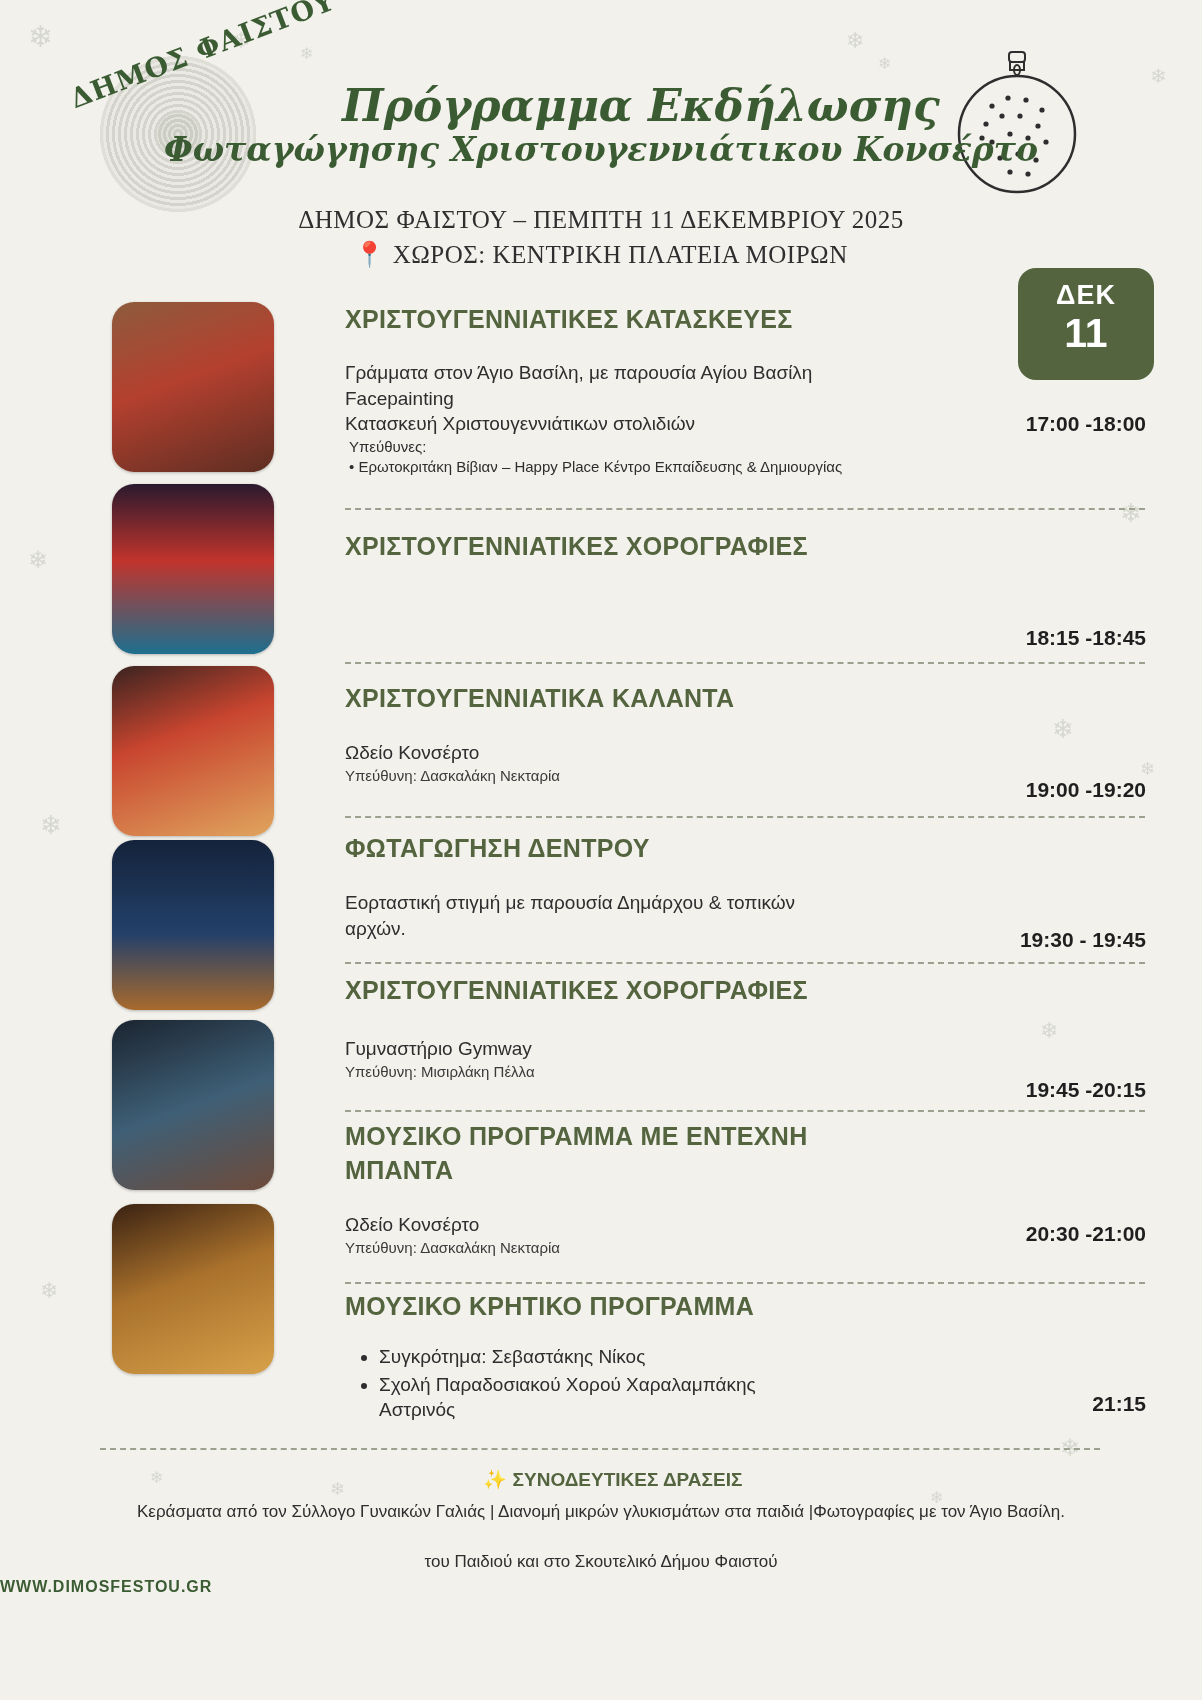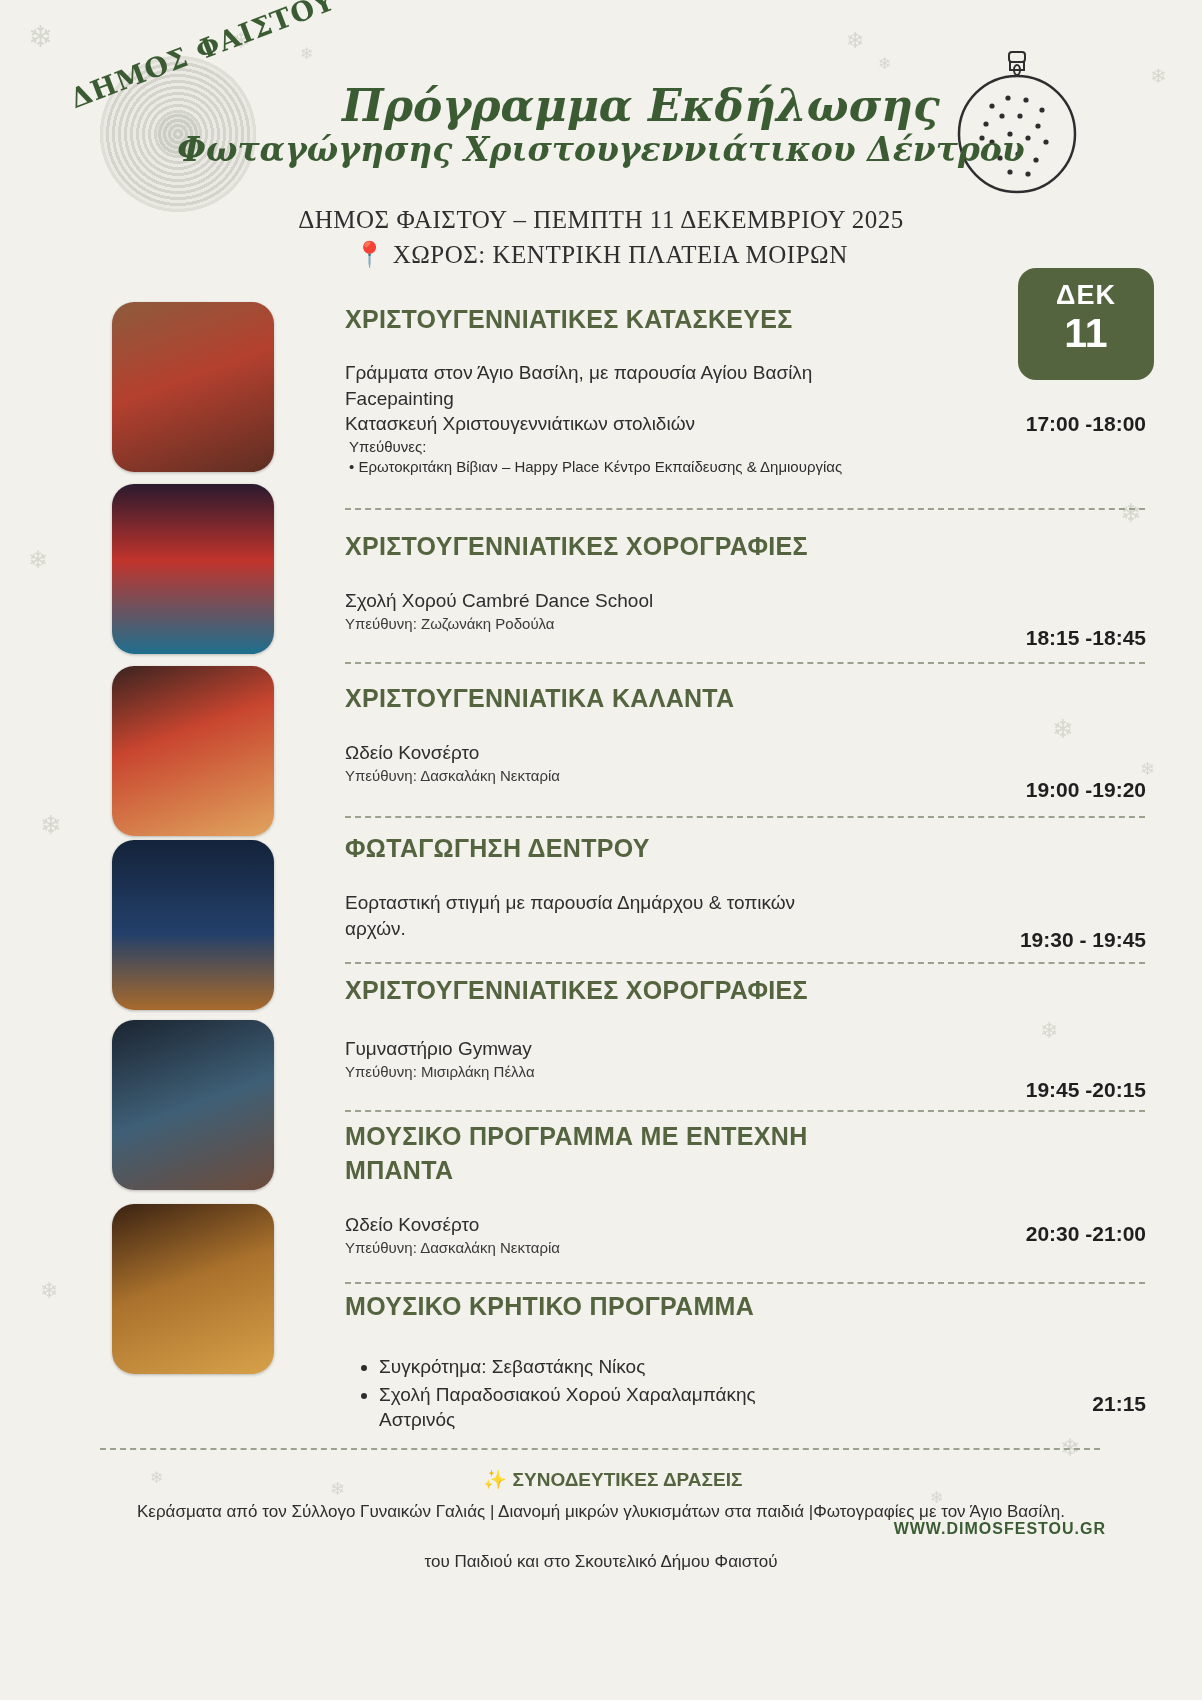--- a/index.html
+++ b/index.html
@@ -105,22 +105,22 @@
   
   .foot-sep{position:absolute;left:100px;top:1448px;width:1000px;border-top:2px dashed #9aa18e;}
   .foot-title{
     position:absolute;left:0;top:1468px;width:1152px;text-align:center;
     font-size:19px;font-weight:bold;color:#53643f;padding-left:37px;
   }
   .foot-l1{position:absolute;left:0;top:1502px;width:1202px;text-align:center;font-size:17px;color:#2e2e2e;}
   .foot-l2{position:absolute;left:0;top:1528px;width:1202px;text-align:center;font-size:17px;color:#2e2e2e;}
   .foot-l2 b{color:#3b5c33;}
   .foot-l3{position:absolute;left:0;top:1552px;width:1202px;text-align:center;font-size:17px;color:#2e2e2e;}
-  .foot-url{position:absolute;left:0;top:1520px;width:1106px;text-align:right;font-size:16px;font-weight:bold;color:#3b5c33;letter-spacing:1px;}
-  ul.bul{margin:16px 0 0 34px;padding:0;}
+  .foot-url{position:absolute;left:0;top:1578px;width:1106px;text-align:left;font-size:16px;font-weight:bold;color:#3b5c33;letter-spacing:1px;}
+  ul.bul{margin:6px 0 0 34px;padding:0;}
   ul.bul li{margin:0 0 2px 0;font-size:19px;}
   .dotline{margin:0;padding:0 0 0 4px;}
   .dotline div{font-size:15px;}
 </style>
 </head>
 <body>
 
 <div class="page">
 
   <div class="snow s1">❄</div>
@@ -166,21 +166,21 @@
       <circle cx="48" cy="112" r="2.6"></circle>
         <circle cx="66" cy="108" r="2.6"></circle>
         <circle cx="84" cy="114" r="2.6"></circle>
       <circle cx="58" cy="126" r="2.6"></circle>
         <circle cx="76" cy="128" r="2.6"></circle>
         <circle cx="30" cy="92" r="2.6"></circle>
     </g>
   </svg>
 
   <div class="title1">Πρόγραμμα Εκδήλωσης</div>
-  <div class="title2">Φωταγώγησης Χριστουγεννιάτικου Δέντρου</div>
+  <div class="title2">Φωταγώγησης Χριστουγεννιάτικου Κονσέρτο</div>
   <div class="subtitle">ΔΗΜΟΣ ΦΑΙΣΤΟΥ – ΠΕΜΠΤΗ 11 ΔΕΚΕΜΒΡΙΟΥ 2025</div>
   <div class="venue">
     <span class="pin">📍</span>
     <span>ΧΩΡΟΣ: ΚΕΝΤΡΙΚΗ ΠΛΑΤΕΙΑ ΜΟΙΡΩΝ</span>
   </div>
 
   <div class="badge">
     <div class="m">ΔΕΚ</div>
     <div class="d">11</div>
   </div>
@@ -211,24 +211,20 @@
     <div>Κατασκευή Χριστουγεννιάτικων στολιδιών</div>
     <div class="dotline">
       <div>Υπεύθυνες:</div>
       <div>• Ερωτοκριτάκη Βίβιαν – Happy Place Κέντρο Εκπαίδευσης &amp; Δημιουργίας</div>
     </div>
   </div>
   <div class="ev-time" style="top:412px">17:00 -18:00</div>
   <div class="sep" style="top:508px"></div>
 
   <div class="ev-title" style="top:532px">ΧΡΙΣΤΟΥΓΕΝΝΙΑΤΙΚΕΣ ΧΟΡΟΓΡΑΦΙΕΣ</div>
-  <div class="ev-body" style="top:588px">
-    <div>Σχολή Χορού Cambré Dance School</div>
-    <div class="ev-sub">Υπεύθυνη: Ζωζωνάκη Ροδούλα</div>
-  </div>
   <div class="ev-time" style="top:626px">18:15 -18:45</div>
   <div class="sep" style="top:662px"></div>
 
   <div class="ev-title" style="top:684px">ΧΡΙΣΤΟΥΓΕΝΝΙΑΤΙΚΑ ΚΑΛΑΝΤΑ</div>
   <div class="ev-body" style="top:740px">
     <div>Ωδείο Κονσέρτο</div>
     <div class="ev-sub">Υπεύθυνη: Δασκαλάκη Νεκταρία</div>
   </div>
   <div class="ev-time" style="top:778px">19:00 -19:20</div>
   <div class="sep" style="top:816px"></div>

